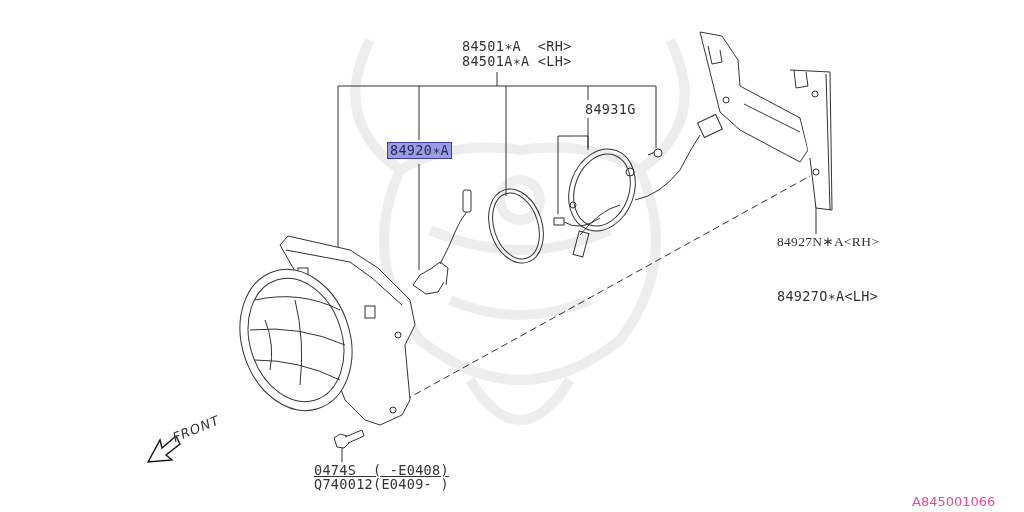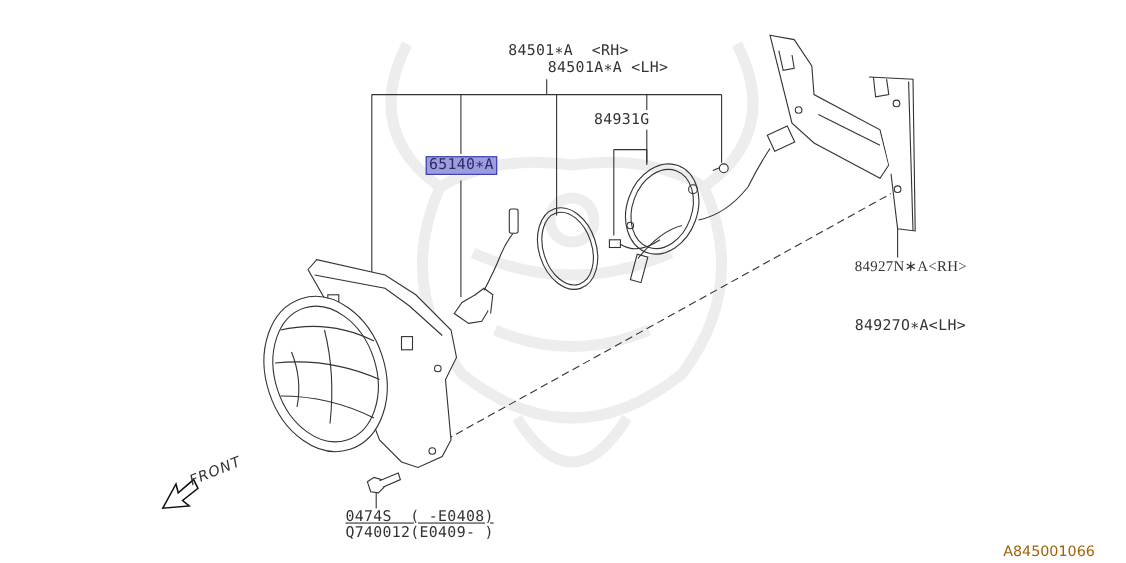--- a/index.html
+++ b/index.html
@@ -1,21 +1,21 @@
 <!DOCTYPE html>
 <html><head>
 <meta charset="utf-8">
 <style>
   html, body { margin: 0; padding: 0; background: #ffffff; }
   #canvas { position: relative; width: 1024px; height: 512px; overflow: hidden; background: #ffffff; padding-left: 24px; }
   svg#drawing { position: absolute; left: 0; top: 0; }
   .lbl { position: absolute; font-family: "DejaVu Sans Mono", "Liberation Mono", monospace; font-size: 13.5px; color: #333; line-height: 15px; white-space: pre; letter-spacing: 0.3px; }
   .hl { background: #9c9ce0; border: 1px solid #3a3aa8; color: #2a2a60; padding: 0 2px; }
   .front { position: absolute; font-family: "DejaVu Sans", "Liberation Sans", sans-serif; font-size: 13px; font-style: italic; color: #333; transform: rotate(-22deg); transform-origin: left bottom; letter-spacing: 1px; }
-  .ref { position: absolute; font-family: "DejaVu Sans", "Liberation Sans", sans-serif; font-size: 13px; color: #a16207; }
+  .ref { position: absolute; font-family: "DejaVu Sans", "Liberation Sans", sans-serif; font-size: 13px; color: #ec4899; }
 </style>
 </head>
 <body>
 
 <div id="canvas">
 
   <svg id="drawing" width="1024" height="512" viewBox="0 0 1024 512">
 
     <g fill="none" stroke="#ececec" stroke-width="10" opacity="0.9">
       <path d="M370 40 Q330 120 400 170 Q450 140 520 150 Q590 140 640 170 Q710 120 670 40"></path>
@@ -108,25 +108,25 @@
       <path d="M708 46 L712 64 L722 62 L720 50" fill="none"></path>
       <path d="M794 70 L796 88 L808 86 L806 72" fill="none"></path>
     </g>
 
     <g stroke="#111" stroke-width="1.4" fill="#fff">
       <path d="M148 462 L160 440 L162 448 L176 436 L180 444 L166 455 L172 460 Z"></path>
     </g>
   </svg>
 
   <div class="lbl" style="left:462px; top:39px;">84501∗A  &lt;RH&gt;</div>
-  <div class="lbl" style="left:462px; top:54px;margin-left:36px;">84501A∗A &lt;LH&gt;</div>
+  <div class="lbl" style="left:462px; top:54px;">84501A∗A &lt;LH&gt;</div>
 
-  <div class="lbl hl" style="left:387px; top:142px;">65140∗A</div>
+  <div class="lbl hl" style="left:387px; top:142px;">84920∗A</div>
 
-  <div class="lbl" style="left:540px; top:102px;">84931G</div>
+  <div class="lbl" style="left:585px; top:102px;">84931G</div>
 
   <div class="lbl" style="left:777px; top:234px;font-family:Liberation Serif, serif;">84927N∗A&lt;RH&gt;</div>
   <div class="lbl" style="left:777px; top:249px;margin-top:40px;">84927O∗A&lt;LH&gt;</div>
 
   <div class="lbl" style="left:314px; top:463px;text-decoration:underline;">0474S  ( -E0408)</div>
   <div class="lbl" style="left:314px; top:477px;">Q740012(E0409- )</div>
 
   <div class="front" style="left:176px; top:430px;">FRONT</div>
 
   <div class="ref" style="left:912px; top:494px;">A845001066</div>

